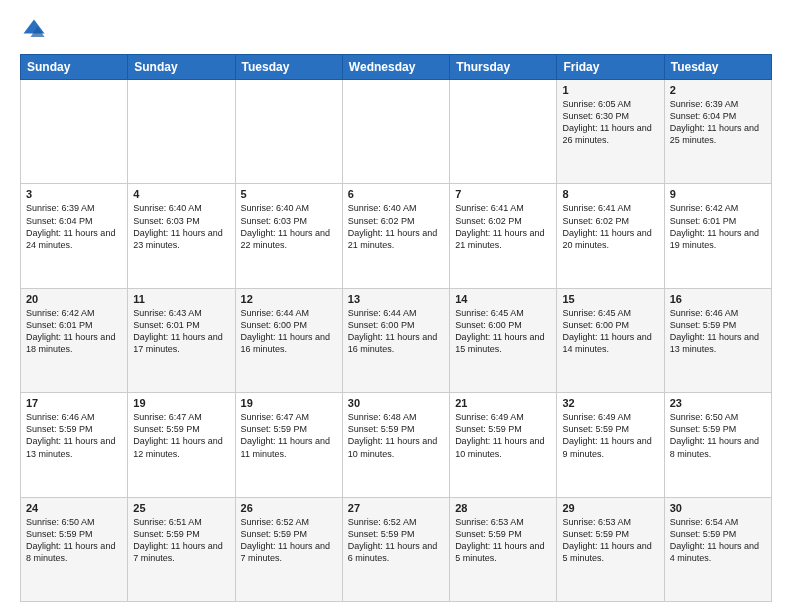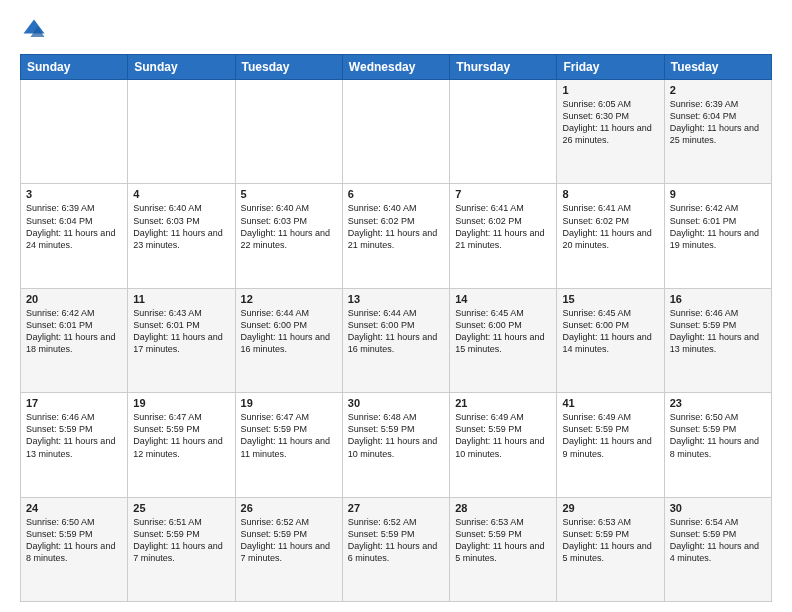--- a/index.html
+++ b/index.html
@@ -263,21 +263,21 @@
             <div class="cell-text">Sunset: 5:59 PM</div>
             <div class="cell-text">Daylight: 11 hours and 10 minutes.</div>
           </td>
           <td>
             <span class="day-num">21</span>
             <div class="cell-text">Sunrise: 6:49 AM</div>
             <div class="cell-text">Sunset: 5:59 PM</div>
             <div class="cell-text">Daylight: 11 hours and 10 minutes.</div>
           </td>
           <td>
-            <span class="day-num">41</span>
+            <span class="day-num">32</span>
             <div class="cell-text">Sunrise: 6:49 AM</div>
             <div class="cell-text">Sunset: 5:59 PM</div>
             <div class="cell-text">Daylight: 11 hours and 9 minutes.</div>
           </td>
           <td>
             <span class="day-num">23</span>
             <div class="cell-text">Sunrise: 6:50 AM</div>
             <div class="cell-text">Sunset: 5:59 PM</div>
             <div class="cell-text">Daylight: 11 hours and 8 minutes.</div>
           </td>

